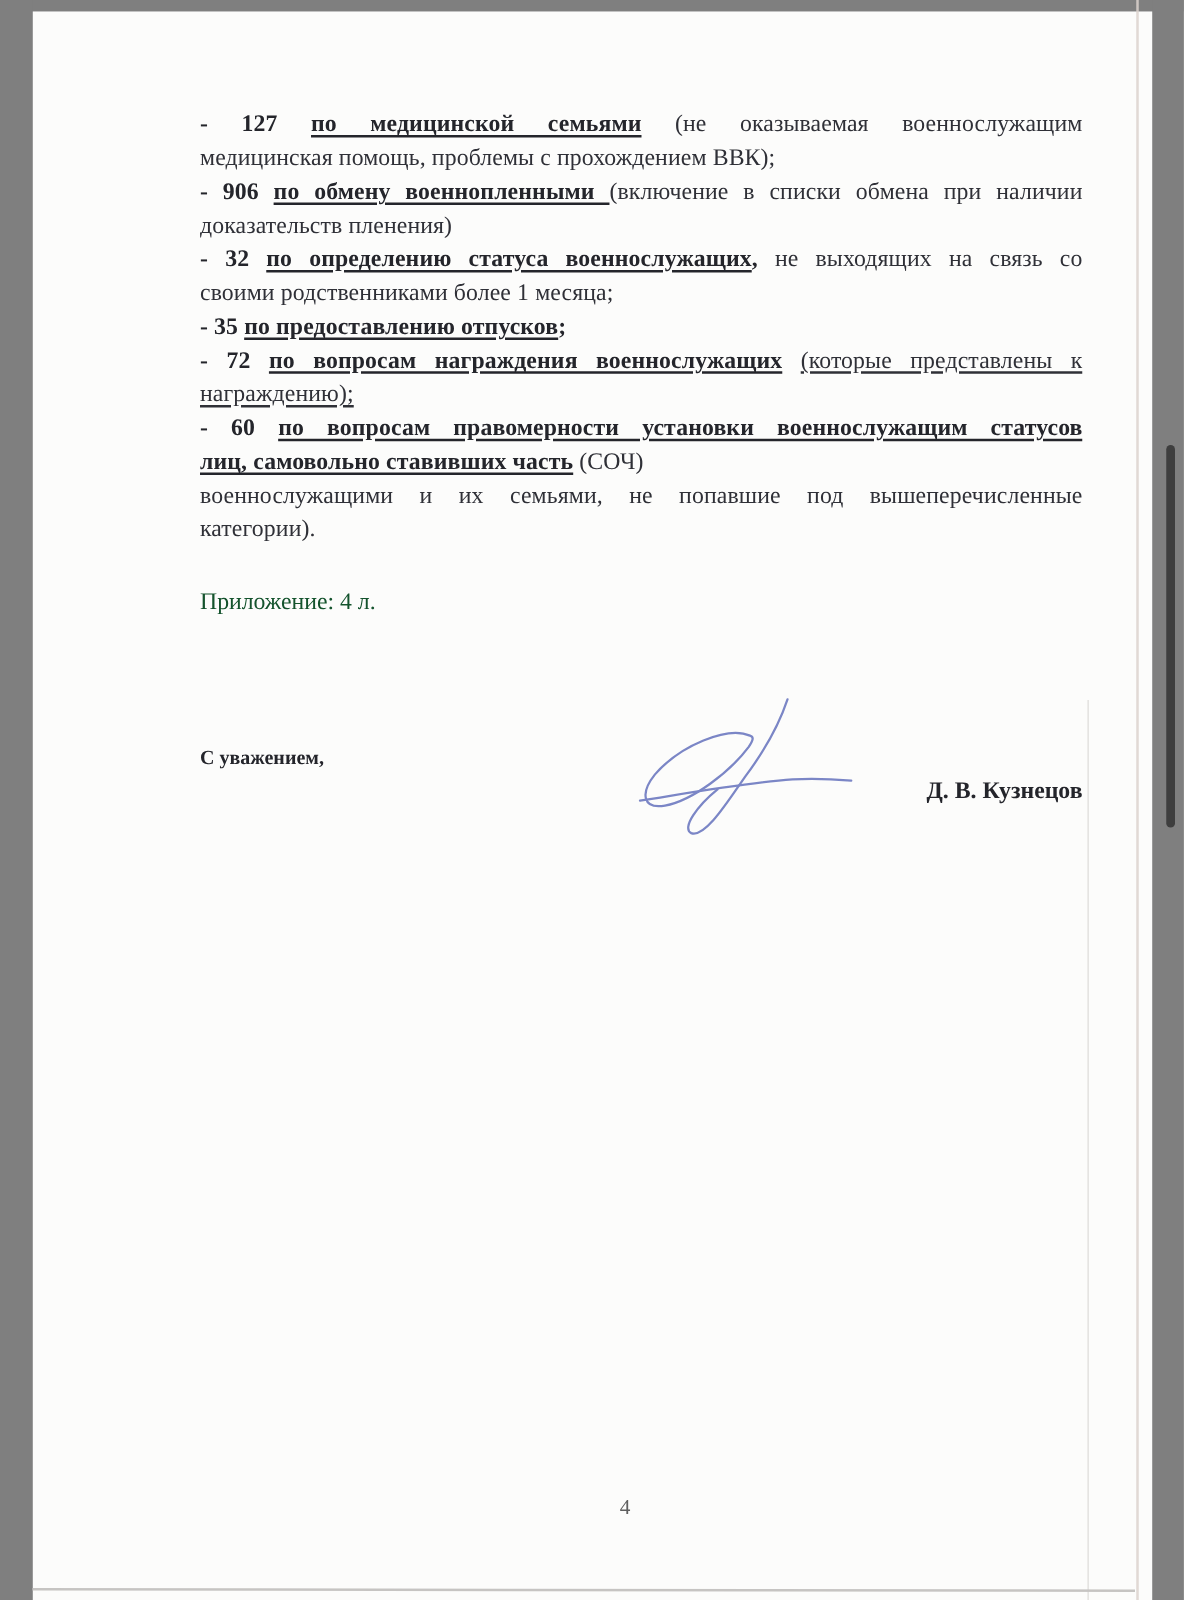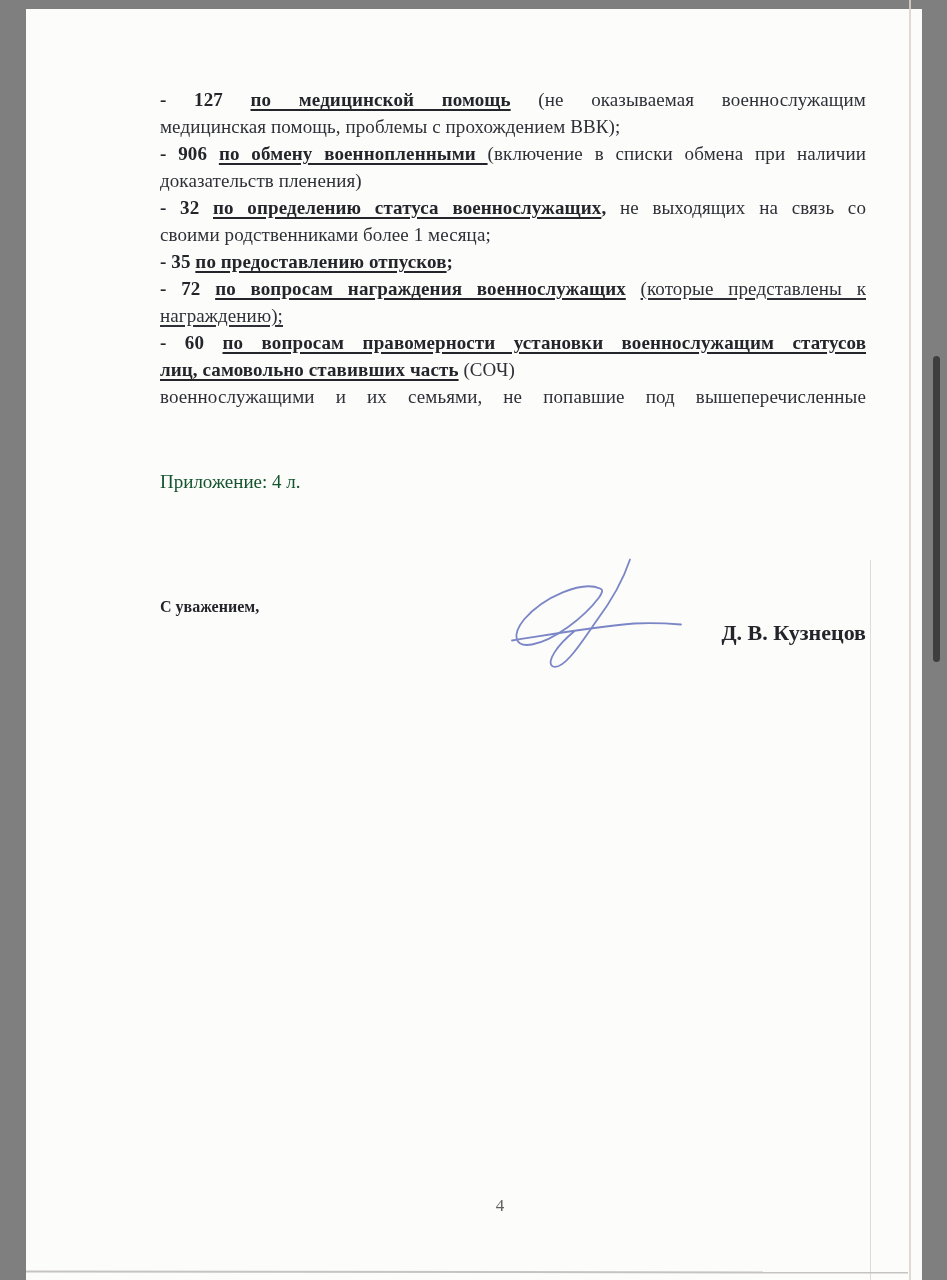--- a/index.html
+++ b/index.html
@@ -27,21 +27,21 @@
   .attachment{
     position:absolute;left:134px;top:459px;width:706px;
     font-size:19px;line-height:27px;color:#14532d;
   }
   .closing{
     position:absolute;left:134px;top:584px;width:300px;
     font-size:16px;line-height:27px;font-weight:700;color:#24252b;
   }
   .signer{
     position:absolute;left:134px;top:610px;width:706px;
-    font-size:22px;line-height:27px;font-weight:700;color:#24252b;
+    font-size:19px;line-height:27px;font-weight:700;color:#24252b;
     text-align:right;
   }
   .signature-svg{
     position:absolute;left:458px;top:533px;width:220px;height:145px;
   }
   .page-number{
     position:absolute;left:454px;top:1186px;width:40px;
     font-size:17px;line-height:22px;color:#5f5f5f;text-align:center;
   }
   .edge-line-main{
@@ -68,32 +68,33 @@
   .scrollbar-thumb{
     position:absolute;left:933px;top:356px;width:7px;height:306px;
     background:#3e3e3e;border-radius:4px;
   }
 </style>
 </head>
 <body>
 
 <div class="page">
   <div class="doc-body" id="doc-body">
-      <div class="line jl"><span class="b">- 127 </span><span class="b u">по медицинской помощь</span><span> (не оказываемая военнослужащим</span></div>
+      <div class="line jl"><span class="b">- 127 </span><span class="b u">по медицинской семьями</span><span> (не оказываемая военнослужащим</span></div>
       <div class="line"><span>медицинская помощь, проблемы с прохождением ВВК);</span></div>
       <div class="line jl"><span class="b">- 906 </span><span class="b u">по обмену военнопленными </span><span>(включение в списки обмена при наличии</span></div>
       <div class="line"><span>доказательств пленения)</span></div>
       <div class="line jl"><span class="b">- 32 </span><span class="b u">по определению статуса военнослужащих</span><span class="b">,</span><span> не выходящих на связь со</span></div>
       <div class="line"><span>своими родственниками более 1 месяца;</span></div>
       <div class="line"><span class="b">- 35 </span><span class="b u">по предоставлению отпусков</span><span class="b">;</span></div>
       <div class="line jl"><span class="b">- 72 </span><span class="b u">по вопросам награждения военнослужащих</span><span> </span><span class="u">(которые представлены к</span></div>
       <div class="line"><span class="u">награждению);</span></div>
       <div class="line jl"><span class="b">- 60 </span><span class="b u">по вопросам правомерности установки военнослужащим статусов</span></div>
       <div class="line"><span class="b u">лиц, самовольно ставивших часть</span><span> (СОЧ)</span></div>
       <div class="line jl"><span>военнослужащими и их семьями, не попавшие под вышеперечисленные</span></div>
+      <div class="line"><span>категории).</span></div>
     </div>
 
   <div class="attachment">Приложение: 4 л.</div>
 
   <div class="closing">С уважением,</div>
 
   <svg class="signature-svg" viewBox="0 0 220 140">
     <g fill="none" stroke="#7b86c6" stroke-width="1.8" stroke-linecap="round">
       <path d="M146,15 C139,36 127,57 112,77 C98,97 80,126 69,122 C61,118 74,100 90,87"></path>
       <path d="M116,44 C98,36 60,52 40,75 C28,90 30,103 48,100 C70,96 100,73 115,53 C119,47 119,45 116,44"></path>

